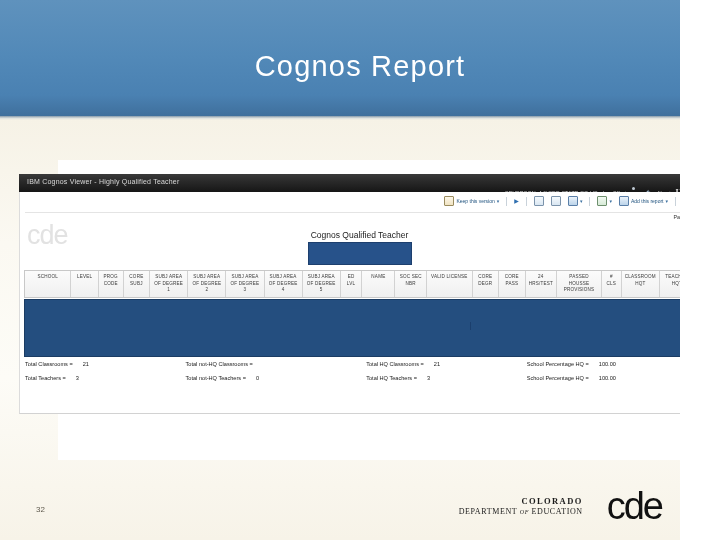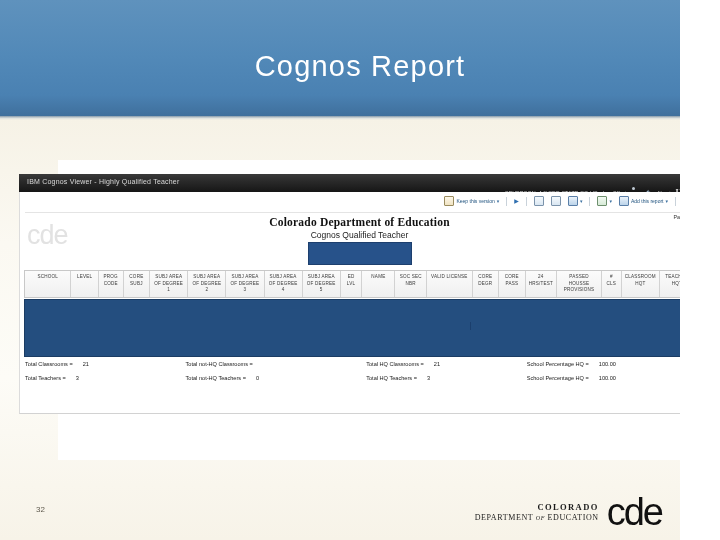--- a/index.html
+++ b/index.html
@@ -267,24 +267,24 @@
   
   .page-number {
     position: absolute;
     left: 36px; bottom: 26px;
     font-size: 8px;
     color: #5f5a4e;
     text-align: center;
   }
   .footer-logo {
     position: absolute;
-    right: 18px; bottom: 12px;
+    right: 18px; bottom: 18px;
     display: flex;
     align-items: center;
-    gap: 8px;
+    gap: 24px;
   }
   .fl-text {
     text-align: right;
     font-family: "Liberation Serif", serif;
     color: #1a1a1a;
     line-height: 1.25;
   }
   .fl-colorado {
     font-size: 8.5px;
     letter-spacing: 1.4px;
@@ -373,21 +373,20 @@
           <span class="caret">▾</span>
         </span>
         <span class="tl-sep"></span>
         <span class="tbtn">
             <span class="sq blue2"></span>
           </span>
       </div>
 
       <div class="pageno">Page: 1</div>
 
-      <div class="rep-title">Colorado Department of Education</div>
       <div class="rep-sub">Cognos Qualified Teacher</div>
       <div class="redact-small"></div>
       <div class="hr-top"></div>
 
       <div class="tbl">
         <div class="thead">
             <div class="th" style="width: 6.93928%;">
               <div>SCHOOL</div>
             </div>
             <div class="th" style="width: 4.08922%;">

